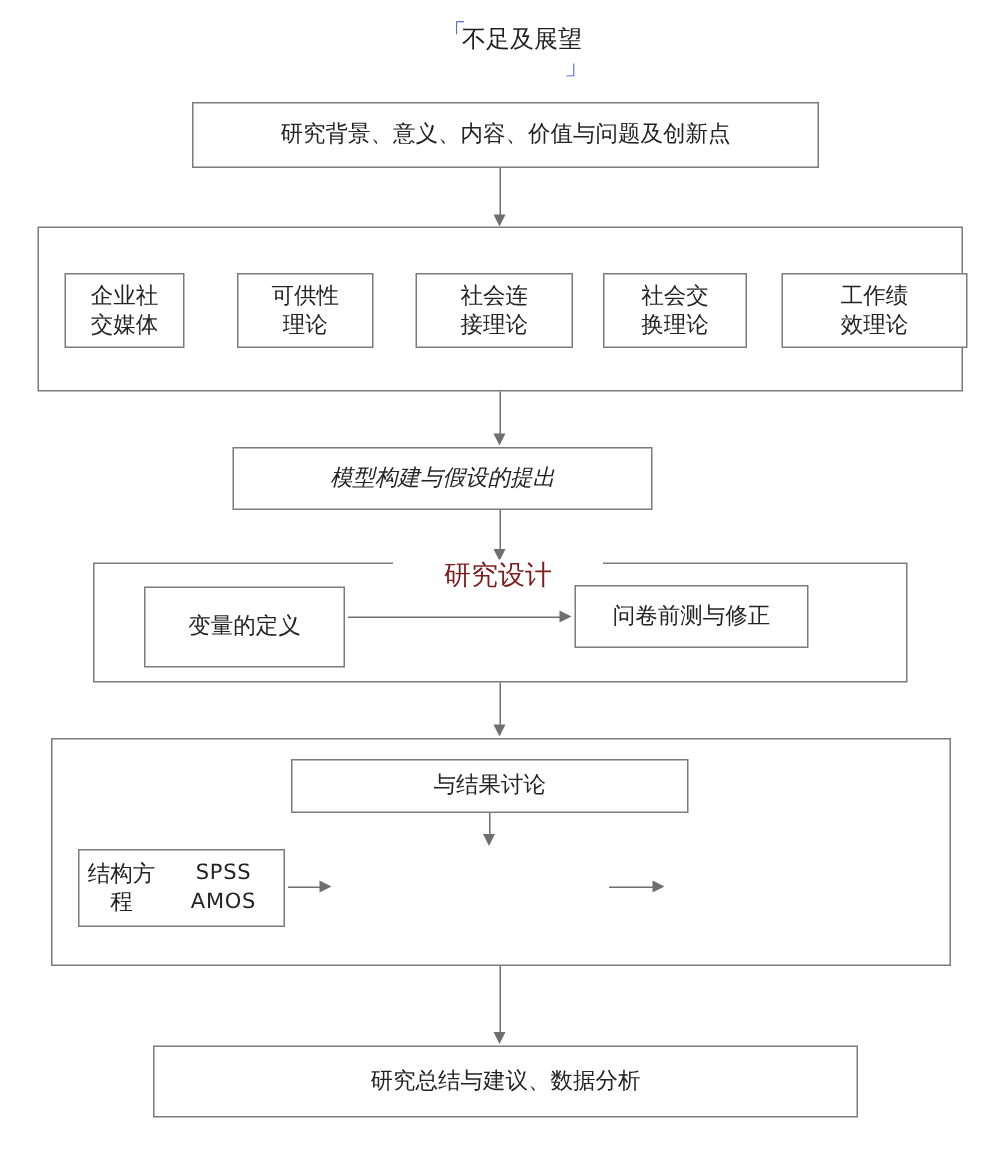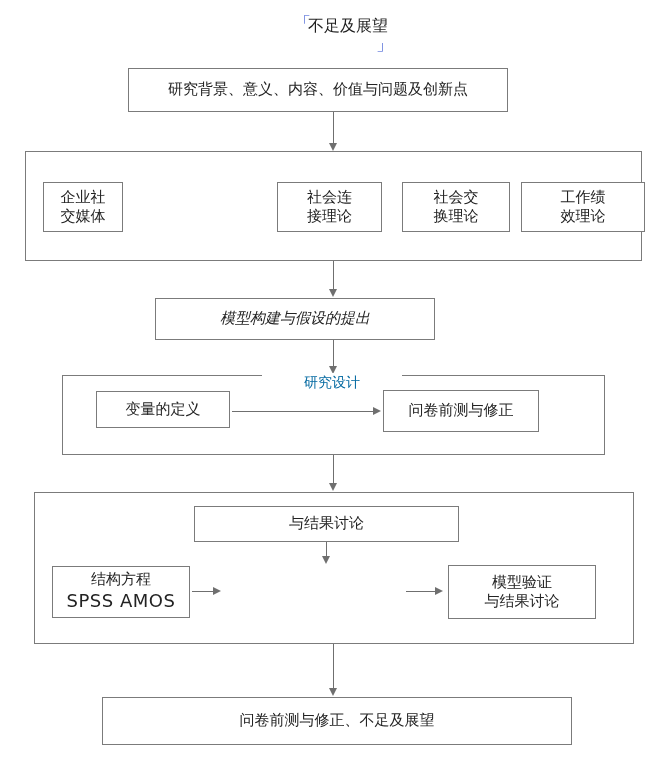--- a/index.html
+++ b/index.html
@@ -57,49 +57,49 @@
     color: #232323;
   }
   .container-box {
     border: 1.4px solid #7b7b7b;
     background: #ffffff;
   }
 
   .t15 { font-size: 15px; }
 
   
-  #box-intro   { left: 128px; top: 68px;  width: 380px; height: 44px; }
+  #box-intro   { left: 128px; top: 68px;  width: 418px; height: 44px; }
   #theory-container { left: 25px; top: 151px; width: 617px; height: 110px; }
 
   .theory-box { height: 50px; top: 182px; }
   #theory-0 { left: 43px;  width: 80px; }
   #theory-1 { left: 158px; width: 91px; }
   #theory-2 { left: 277px; width: 105px; }
-  #theory-3 { left: 402px; width: 108px; }
+  #theory-3 { left: 402px; width: 96px; }
   #theory-4 { left: 521px; width: 124px; }
 
   #box-model { left: 155px; top: 298px; width: 280px; height: 42px; font-style: italic; }
 
   #design-container { left: 62px; top: 375px; width: 543px; height: 80px; }
   #design-label {
     left: 262px; top: 373px; width: 140px; height: 20px;
     display: flex; align-items: center; justify-content: center;
     background: #ffffff;
-    font-size: 14px;
-    color: #0369a1;
+    font-size: 18px;
+    color: #7f1d1d;
   }
-  #design-var { left: 96px; top: 391px; width: 134px; height: 37px; }
+  #design-var { left: 96px; top: 391px; width: 134px; height: 54px; }
   #design-pretest { left: 383px; top: 390px; width: 156px; height: 42px; }
 
   #analysis-container { left: 34px; top: 492px; width: 600px; height: 152px; }
   #box-data-analysis { left: 194px; top: 506px; width: 265px; height: 36px; }
   #box-sem { left: 52px; top: 566px; width: 138px; height: 52px;
-             flex-direction: column; justify-content: center; }
+             justify-content: center; }
   #box-sem .sem-line1 { font-size: 15px; line-height: 1.25; }
-  #box-sem .sem-line2 { font-size: 18px; line-height: 1.35; letter-spacing: 0.5px; }
+  #box-sem .sem-line2 { font-size: 14px; line-height: 1.35; letter-spacing: 0.5px; }
   #box-result-analysis { left: 224px; top: 565px; width: 180px; height: 54px; }
   #box-model-verify { left: 448px; top: 565px; width: 148px; height: 54px; }
 
   #box-conclusion { left: 102px; top: 697px; width: 470px; height: 48px; }
 
   
   .vline {
     position: absolute;
     width: 0;
     border-left: 1.3px solid #6f6f6f;
@@ -135,20 +135,21 @@
     <span class="bracket bracket-close">」</span>
   </div>
 
   <div class="abs box t15" id="box-intro">研究背景、意义、内容、价值与问题及创新点</div>
 
   <div class="vline" style="left:333px; top:112px; height:32px;"></div>
   <div class="arrow-down" style="left:328.5px; top:143px;"></div>
 
   <div class="abs container-box" id="theory-container"></div>
   <div class="abs box t15 theory-box" id="theory-0">企业社<br>交媒体</div>
+  <div class="abs box t15 theory-box" id="theory-1">可供性<br>理论</div>
   <div class="abs box t15 theory-box" id="theory-2">社会连<br>接理论</div>
   <div class="abs box t15 theory-box" id="theory-3">社会交<br>换理论</div>
   <div class="abs box t15 theory-box" id="theory-4">工作绩<br>效理论</div>
 
   <div class="vline" style="left:333px; top:261px; height:29px;"></div>
   <div class="arrow-down" style="left:328.5px; top:289px;"></div>
 
   <div class="abs box t15" id="box-model">模型构建与假设的提出</div>
 
   <div class="vline" style="left:333px; top:340px; height:27px;"></div>
@@ -172,20 +173,19 @@
   <div class="abs box" id="box-sem">
     <span class="sem-line1">结构方程</span>
     <span class="sem-line2">SPSS    AMOS</span>
   </div>
   <div class="hline" style="left:192px; top:591px; width:22px;"></div>
   <div class="arrow-right" style="left:213px; top:586.5px;"></div>
 
   <div class="hline" style="left:406px; top:591px; width:30px;"></div>
   <div class="arrow-right" style="left:435px; top:586.5px;"></div>
 
-  <div class="abs box t15" id="box-model-verify">模型验证<br>与结果讨论</div>
 
   <div class="vline" style="left:333px; top:644px; height:44px;"></div>
   <div class="arrow-down" style="left:328.5px; top:688px;"></div>
 
-  <div class="abs box t15" id="box-conclusion">问卷前测与修正、不足及展望</div>
+  <div class="abs box t15" id="box-conclusion">研究总结与建议、数据分析</div>
 
 </div>
 
 </body></html>

